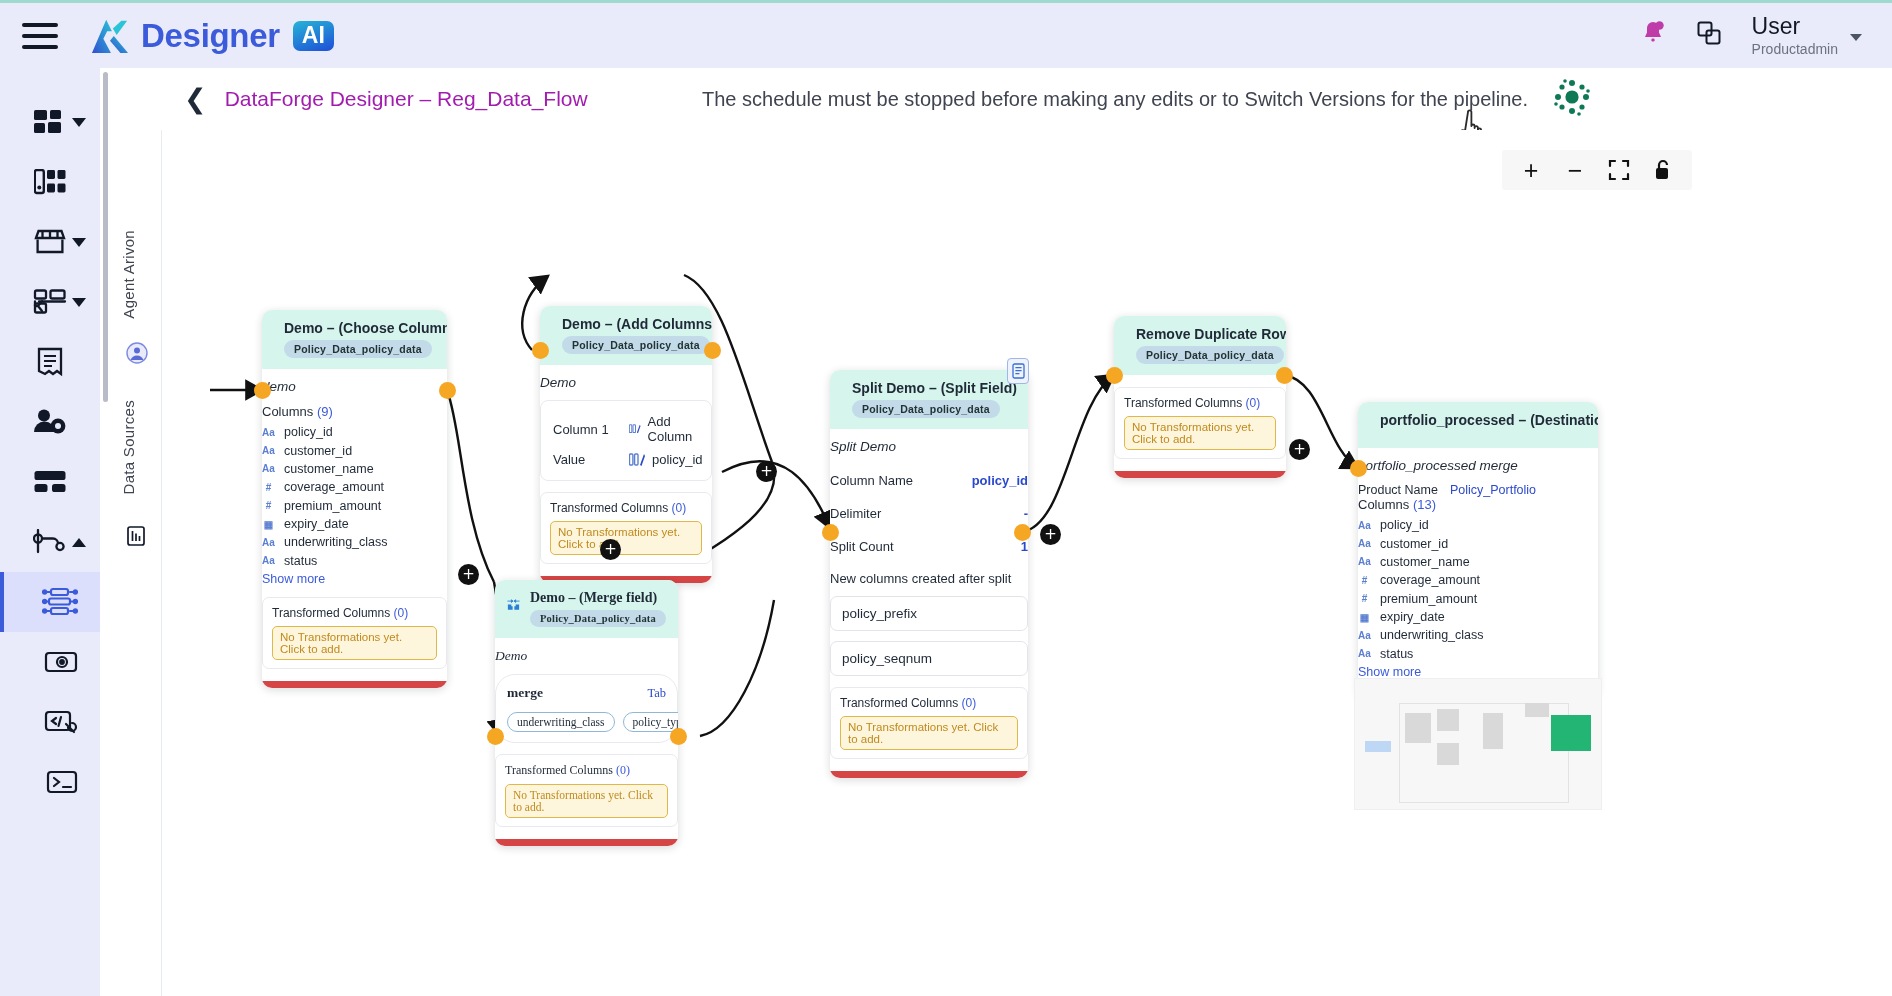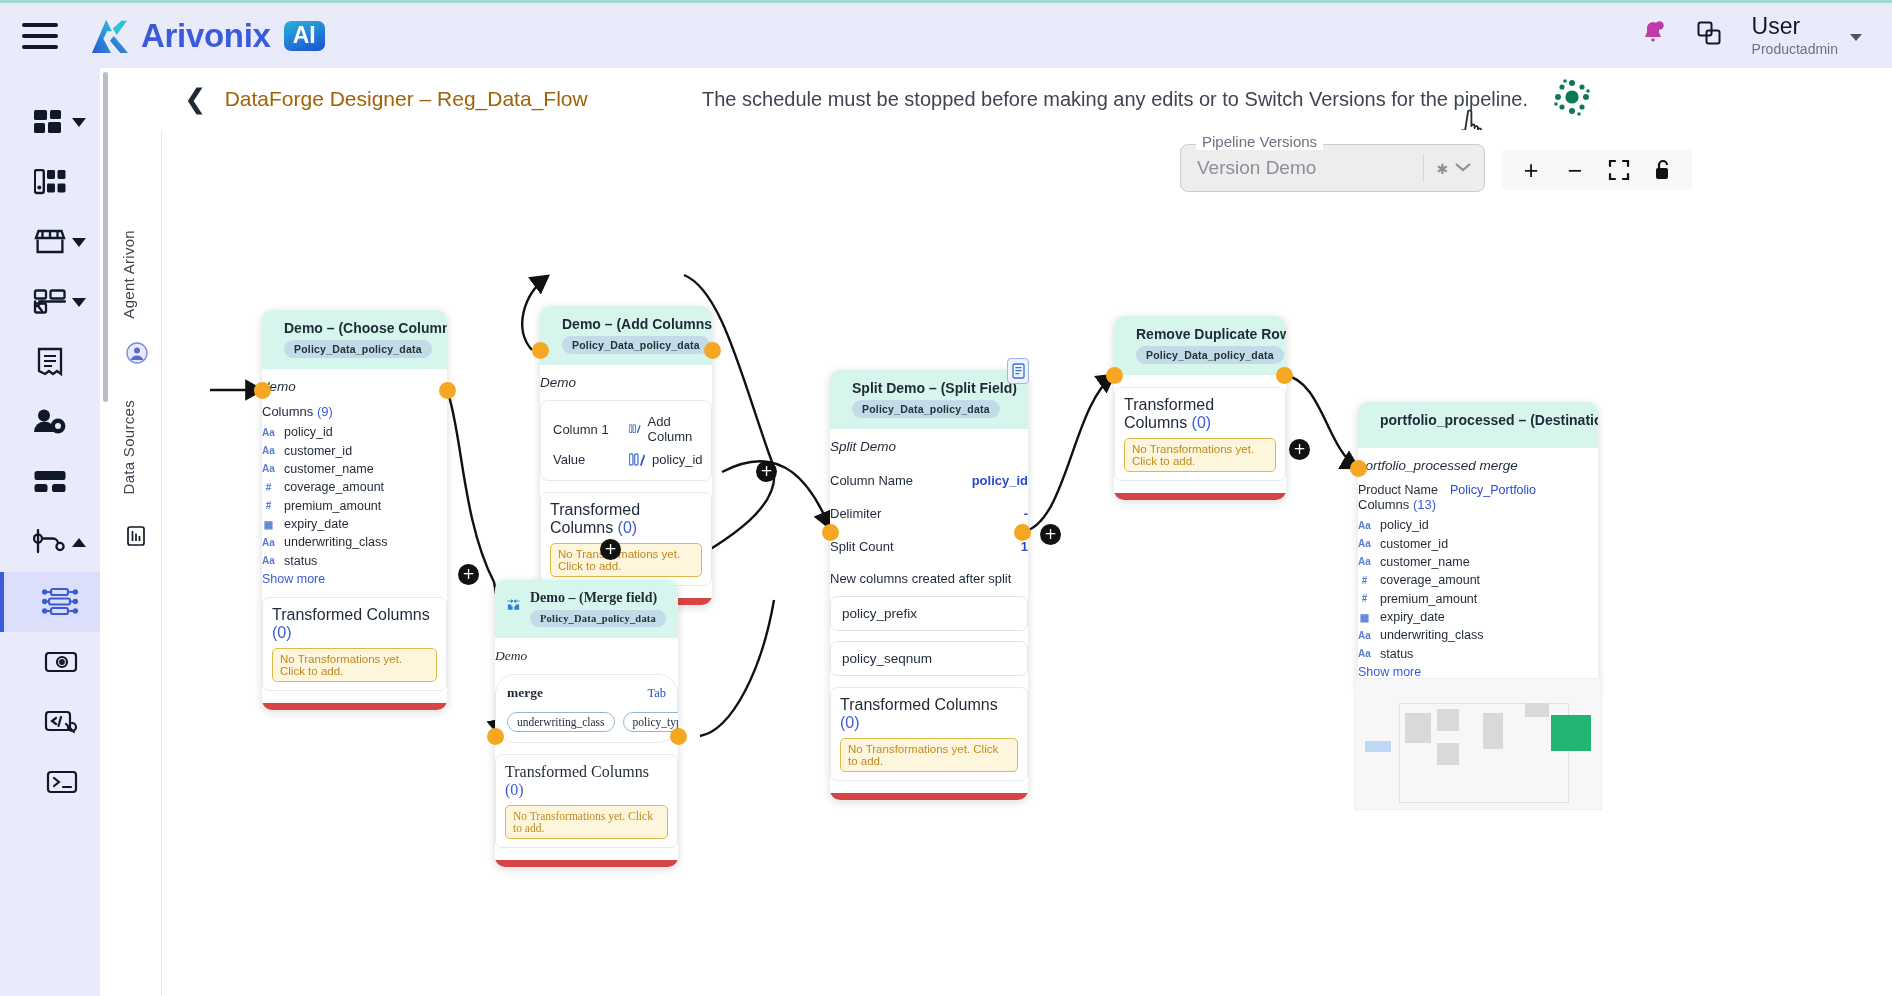--- a/index.html
+++ b/index.html
@@ -56,21 +56,21 @@
   .rail-scroll { position:absolute; left:103px; top:72px; width:5px; height:330px; background:#b9bcc6; border-radius:3px; }
 
   
   .stage { position:absolute; top:68px; left:110px; width:1782px; height:928px; background:#fff; }
   .subheader {
     position:absolute; top:0; left:52px; width:1730px; height:62px;
     background:#fff; display:flex; align-items:center;
     box-shadow:0 1px 0 #eceef2;
   }
   .back-chevron { margin-left:22px; font-size:27px; color:#1f2937; cursor:pointer; line-height:1; }
-  .page-title { margin-left:18px; font-size:21px; color:#a16207; font-weight:400; }
+  .page-title { margin-left:18px; font-size:21px; color:#a21caf; font-weight:400; }
   .banner-msg { position:absolute; left:540px; font-size:20px; color:#3f4450; white-space:nowrap; }
   .sched-btn {
     position:absolute; left:1222px; display:flex; align-items:center; gap:11px;
     background:#e8e9fb; border:none; border-radius:7px; padding:9px 18px; cursor:pointer;
   }
   .sched-label { font-size:20px; color:#1f7a5e; }
   .sched-caret { width:0;height:0;border-left:7px solid transparent;border-right:7px solid transparent;border-top:8px solid #1f7a5e; }
   .cluster-icon { position:absolute; left:1390px; cursor:pointer; }
   .cursor-hand { position:absolute; left:1296px; top:40px; pointer-events:none; }
 
@@ -132,21 +132,21 @@
   .node-sub { font-style:italic; font-size:13.5px; color:#1f2937; margin-bottom:10px; }
   .node-foot { height:7px; background:#d64545; }
 
   .cols-label { font-size:13px; color:#1f2937; margin-bottom:4px; }
   .cols-label i { color:#3b5bdb; font-style:normal; }
   .col-row { display:flex; align-items:center; gap:9px; font-size:12.5px; color:#1f2937; padding:2.2px 0; }
   .col-type { font-size:10px; color:#5b7fd1; width:13px; flex:none; text-align:center; font-weight:600; }
   .showmore { font-size:12.5px; color:#3b5bdb; cursor:pointer; margin-top:2px; }
 
   .tc-box { border:1px solid #e7e9ee; border-radius:7px; padding:8px 9px; margin-top:11px; }
-  .tc-title { font-size:16px; color:#1f2937; margin-bottom:6px; }
+  .tc-title { font-size:12px; color:#1f2937; margin-bottom:6px; }
   .tc-title i { color:#3b5bdb; font-style:normal; }
   .tc-empty {
     border:1px solid #e0b84a; background:#fdf6dd; color:#c08a1e;
     border-radius:5px; font-size:11.5px; padding:4px 7px; display:inline-block;
   }
 
   .kv-box { border:1px solid #e7e9ee; border-radius:8px; padding:9px 12px; }
   .kv-row { display:flex; align-items:center; gap:14px; padding:4px 0; font-size:13px; color:#1f2937; }
   .kv-row .k { min-width:62px; }
   .kv-row .v { display:flex; align-items:center; gap:7px; color:#1f2937; }
@@ -214,21 +214,21 @@
         <defs>
           <linearGradient id="gA" x1="0" y1="1" x2="1" y2="0">
             <stop offset="0" stop-color="#2f4fd0"></stop>
               <stop offset="1" stop-color="#2bc4d6"></stop>
           </linearGradient>
         </defs>
         <path d="M4 38 L19 3 L25 15 L20 15 L16 23 L24 38 Z" fill="url(#gA)"></path>
         <path d="M27 20 L42 38 L34 38 L23 25 Z" fill="url(#gA)"></path>
         <path d="M41 4 L30 19 L26 12 L35 4 Z" fill="#2bc4d6"></path>
       </svg>
-      <div class="brand-text">Arivonix</div>
+      <div class="brand-text">Designer</div>
       <div class="brand-ai">AI</div>
     </div>
 
     <div class="header-right">
       <span class="bell">
         <svg width="26" height="28" viewBox="0 0 26 28">
           <path d="M13 3a6 6 0 0 0-6 6v4.5L5 18h16l-2-4.5V9a6 6 0 0 0-6-6z" fill="#bf3ba8"></path>
           <rect x="11.4" y="19.4" width="3.2" height="3" rx="1.2" fill="#bf3ba8"></rect>
           <circle cx="19.5" cy="6.5" r="4.2" fill="#bf3ba8"></circle>
         </svg>
@@ -414,32 +414,20 @@
         <path d="M332 452 C345 520, 330 560, 338 606" stroke="#111" stroke-width="2.4" fill="none" marker-end="url(#arr)"></path>
         <path d="M370 220 C352 200, 360 165, 386 146" stroke="#111" stroke-width="2.4" fill="none" marker-end="url(#arr)"></path>
         <path d="M522 145 C560 160, 580 250, 610 332" stroke="#111" stroke-width="2.4" fill="none"></path>
         <path d="M610 332 C630 390, 520 430, 450 480" stroke="#111" stroke-width="2.4" fill="none" marker-end="url(#arr)"></path>
         <path d="M538 606 C570 600, 600 540, 612 470" stroke="#111" stroke-width="2.4" fill="none"></path>
         <path d="M560 342 C620 310, 650 355, 668 398" stroke="#111" stroke-width="2.4" fill="none" marker-end="url(#arr)"></path>
         <path d="M860 402 C905 395, 910 275, 952 245" stroke="#111" stroke-width="2.4" fill="none" marker-end="url(#arr)"></path>
         <path d="M1122 245 C1160 250, 1165 320, 1196 338" stroke="#111" stroke-width="2.4" fill="none" marker-end="url(#arr)"></path>
       </svg>
 
-      <div class="pv-wrap">
-        <div class="pv-legend">Pipeline Versions</div>
-        <div class="pv-field">
-          <span class="pv-value">Version Demo</span>
-          <span class="pv-divider"></span>
-          <span class="pv-caret">✱
-            <svg width="22" height="14" viewBox="0 0 22 14" fill="none" stroke="#8a8f98" stroke-width="2.2">
-                <path d="M4 4 L11 10 L18 4"></path>
-              </svg>
-          </span>
-        </div>
-      </div>
 
       <div class="zoom-bar">
         <button>+</button>
         <button>−</button>
         <button>
           <svg width="22" height="22" viewBox="0 0 22 22" fill="none" stroke="#111" stroke-width="2.2" stroke-linecap="round">
             <path d="M2 7 V2 H7 M15 2 H20 V7 M20 15 V20 H15 M7 20 H2 V15"></path>
           </svg>
         </button>
         <button>

